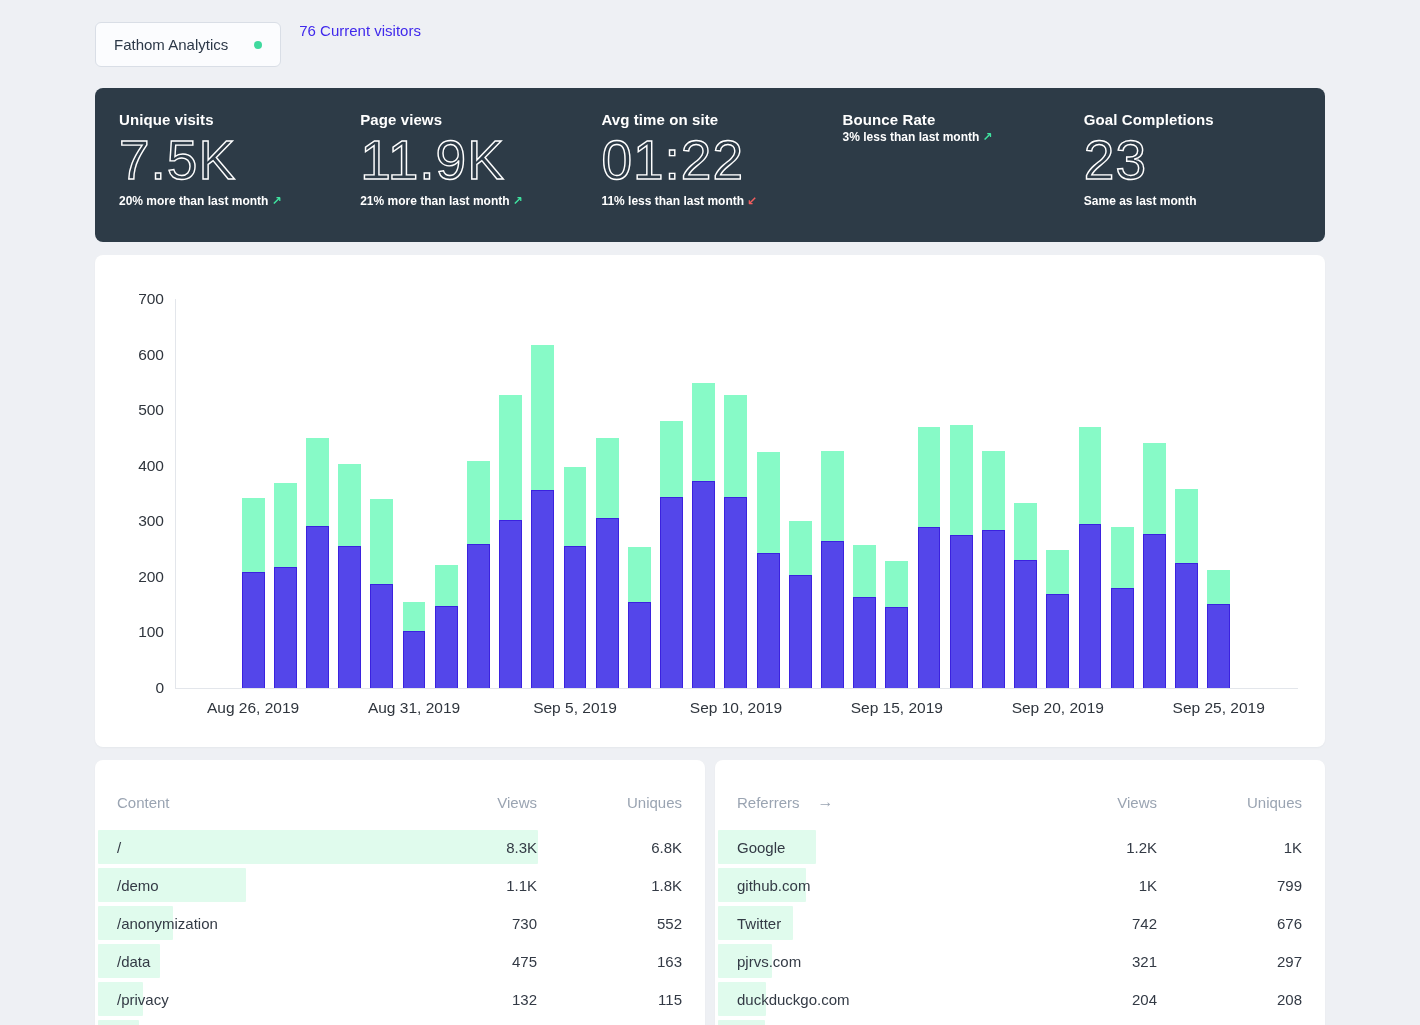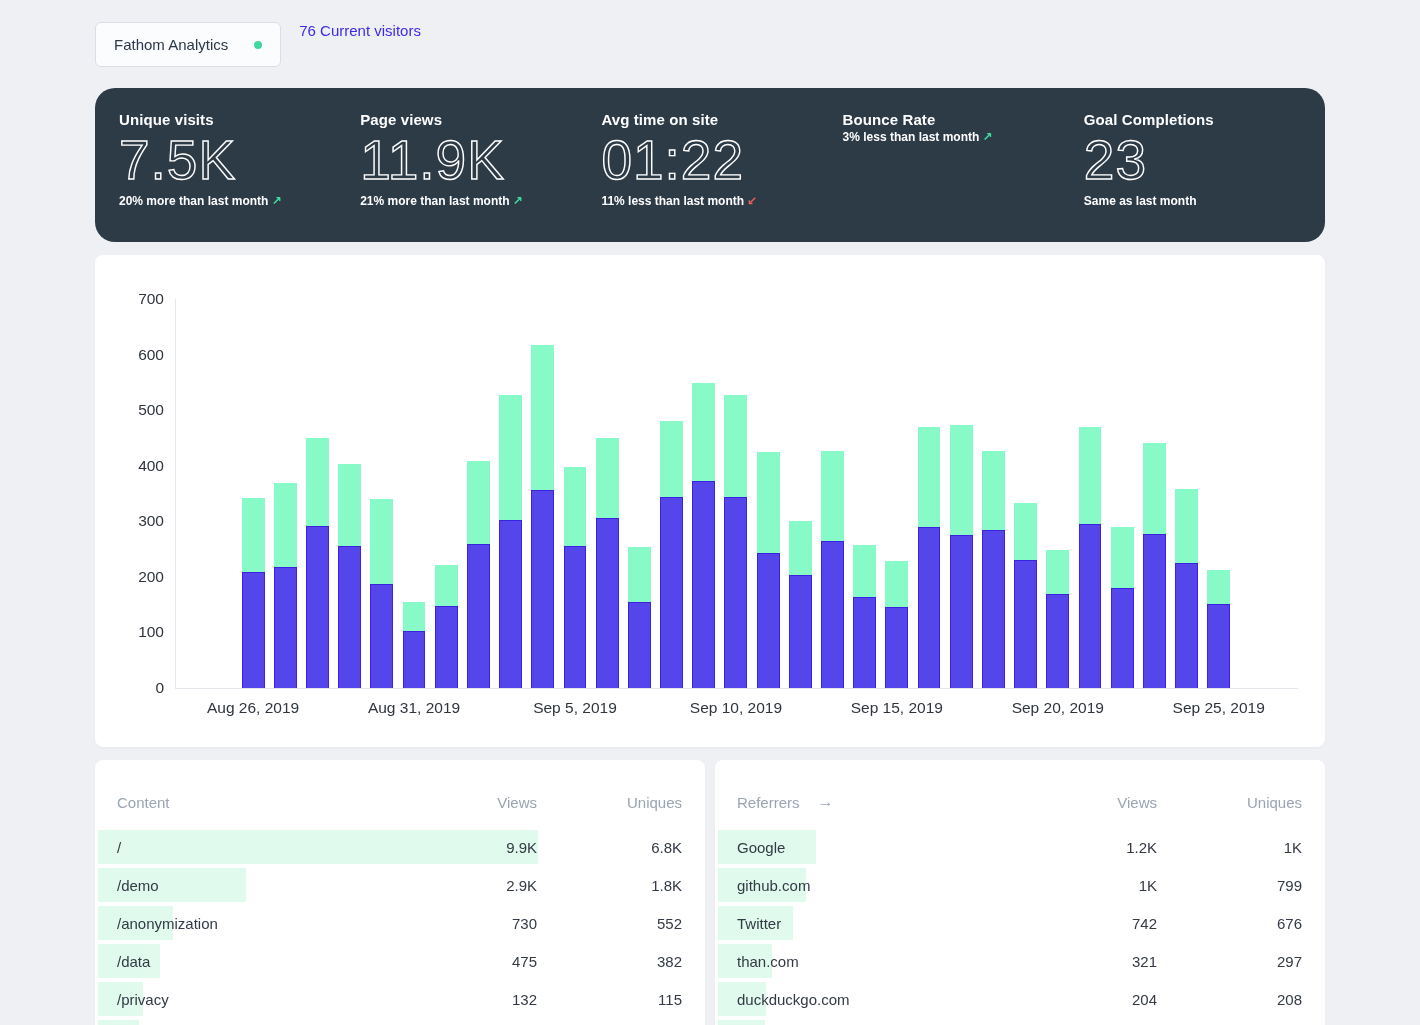--- a/index.html
+++ b/index.html
@@ -28,21 +28,21 @@
     height: 41px; padding: 0 17px; font-size: 15px; color: #2c3848; cursor: pointer;
   }
   .filter-icon { display: flex; flex-direction: column; gap: 3px; }
   .filter-icon i { display: block; height: 2.5px; background: #3a2ae8; border-radius: 1px; }
   .filter-icon i:nth-child(1) { width: 16px; }
   .filter-icon i:nth-child(2) { width: 8px; }
   .filter-icon i:nth-child(3) { width: 12px; }
 
   
   .stats {
-    margin-top: 21px; background: #2d3b47; border-radius: 20px;
+    margin-top: 21px; background: #2d3b47; border-radius: 8px;
     display: grid; grid-template-columns: repeat(5, 1fr);
     padding: 23px 0 23px 24px; height: 154px; color: #fff;
   }
   .stat-label { font-size: 15px; font-weight: 700; letter-spacing: .1px; }
   .stat-value { font-size: 55px; font-weight: 200; line-height: 1.17; letter-spacing: 1px; color: #fff; }
   @supports (-webkit-text-stroke: 1px #fff) {
     .stat-value { color: transparent; -webkit-text-stroke: 1.4px #fff; }
   }
   .stat-sub { font-size: 12px; font-weight: 700; margin-top: 2px; }
   .stat-sub .trend { margin-left: 3px; font-weight: 700; }
@@ -398,40 +398,40 @@
         <div class="t-title">
           <span>Content</span>
         </div>
         <div class="num">Views</div>
         <div class="num">Uniques</div>
       </div>
       <div class="t-body" id="content-body">
           <div class="t-row">
             <div class="row-bar" style="width: 440px;"></div>
             <div class="label">/</div>
-            <div class="num">9.9K</div>
+            <div class="num">8.3K</div>
             <div class="num">6.8K</div>
           </div>
           <div class="t-row">
             <div class="row-bar" style="width: 148px;"></div>
             <div class="label">/demo</div>
-            <div class="num">2.9K</div>
+            <div class="num">1.1K</div>
             <div class="num">1.8K</div>
           </div>
           <div class="t-row">
             <div class="row-bar" style="width: 75px;"></div>
             <div class="label">/anonymization</div>
             <div class="num">730</div>
             <div class="num">552</div>
           </div>
           <div class="t-row">
             <div class="row-bar" style="width: 62px;"></div>
             <div class="label">/data</div>
             <div class="num">475</div>
-            <div class="num">382</div>
+            <div class="num">163</div>
           </div>
           <div class="t-row">
             <div class="row-bar" style="width: 45px;"></div>
             <div class="label">/privacy</div>
             <div class="num">132</div>
             <div class="num">115</div>
           </div>
           <div class="t-row">
             <div class="row-bar" style="width: 41px;"></div>
           </div>
@@ -461,21 +461,21 @@
             <div class="num">799</div>
           </div>
           <div class="t-row">
             <div class="row-bar" style="width: 75px;"></div>
             <div class="label">Twitter</div>
             <div class="num">742</div>
             <div class="num">676</div>
           </div>
           <div class="t-row">
             <div class="row-bar" style="width: 54px;"></div>
-            <div class="label">than.com</div>
+            <div class="label">pjrvs.com</div>
             <div class="num">321</div>
             <div class="num">297</div>
           </div>
           <div class="t-row">
             <div class="row-bar" style="width: 48px;"></div>
             <div class="label">duckduckgo.com</div>
             <div class="num">204</div>
             <div class="num">208</div>
           </div>
           <div class="t-row">

